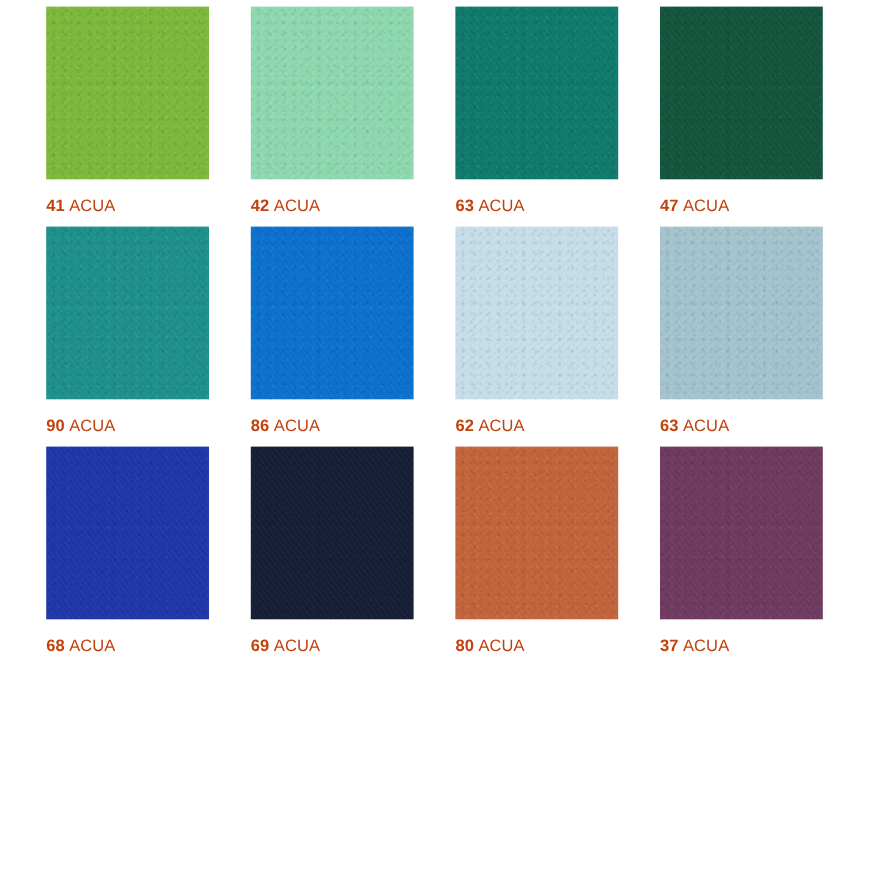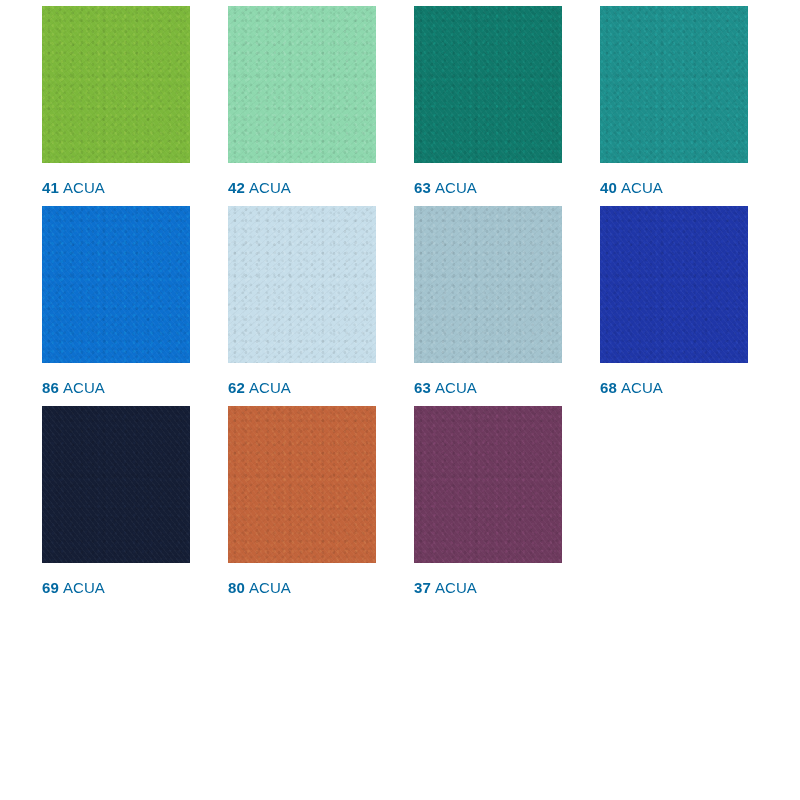--- a/index.html
+++ b/index.html
@@ -63,21 +63,21 @@
       repeating-linear-gradient(52deg, rgba(255,255,255,0.030) 0 1px, transparent 1px 4px),
       repeating-linear-gradient(-41deg, rgba(0,0,0,0.028) 0 1px, transparent 1px 5px);
     pointer-events: none;
   }
 
   .swatch-label {
     margin-top: 17px;
     font-size: 15px;
     line-height: 16px;
     letter-spacing: 0.1px;
-    color: #0369a1;
+    color: #c2410c;
     white-space: nowrap;
   }
 
   .swatch-code {
     font-weight: 700;
   }
 
   .swatch-brand {
     font-weight: 400;
     margin-left: 4px;
@@ -94,22 +94,26 @@
       </div>
       <div class="swatch-cell">
         <div class="swatch-chip" style="background-color: rgb(142, 216, 174);"></div>
         <div class="swatch-label"><span class="swatch-code">42</span><span class="swatch-brand">ACUA</span></div>
       </div>
       <div class="swatch-cell">
         <div class="swatch-chip" style="background-color: rgb(16, 121, 107);"></div>
         <div class="swatch-label"><span class="swatch-code">63</span><span class="swatch-brand">ACUA</span></div>
       </div>
       <div class="swatch-cell">
+        <div class="swatch-chip" style="background-color: rgb(21, 84, 60);"></div>
+        <div class="swatch-label"><span class="swatch-code">47</span><span class="swatch-brand">ACUA</span></div>
+      </div>
+      <div class="swatch-cell">
         <div class="swatch-chip" style="background-color: rgb(30, 143, 140);"></div>
-        <div class="swatch-label"><span class="swatch-code">40</span><span class="swatch-brand">ACUA</span></div>
+        <div class="swatch-label"><span class="swatch-code">90</span><span class="swatch-brand">ACUA</span></div>
       </div>
       <div class="swatch-cell">
         <div class="swatch-chip" style="background-color: rgb(12, 112, 207);"></div>
         <div class="swatch-label"><span class="swatch-code">86</span><span class="swatch-brand">ACUA</span></div>
       </div>
       <div class="swatch-cell">
         <div class="swatch-chip" style="background-color: rgb(198, 222, 234);"></div>
         <div class="swatch-label"><span class="swatch-code">62</span><span class="swatch-brand">ACUA</span></div>
       </div>
       <div class="swatch-cell">

